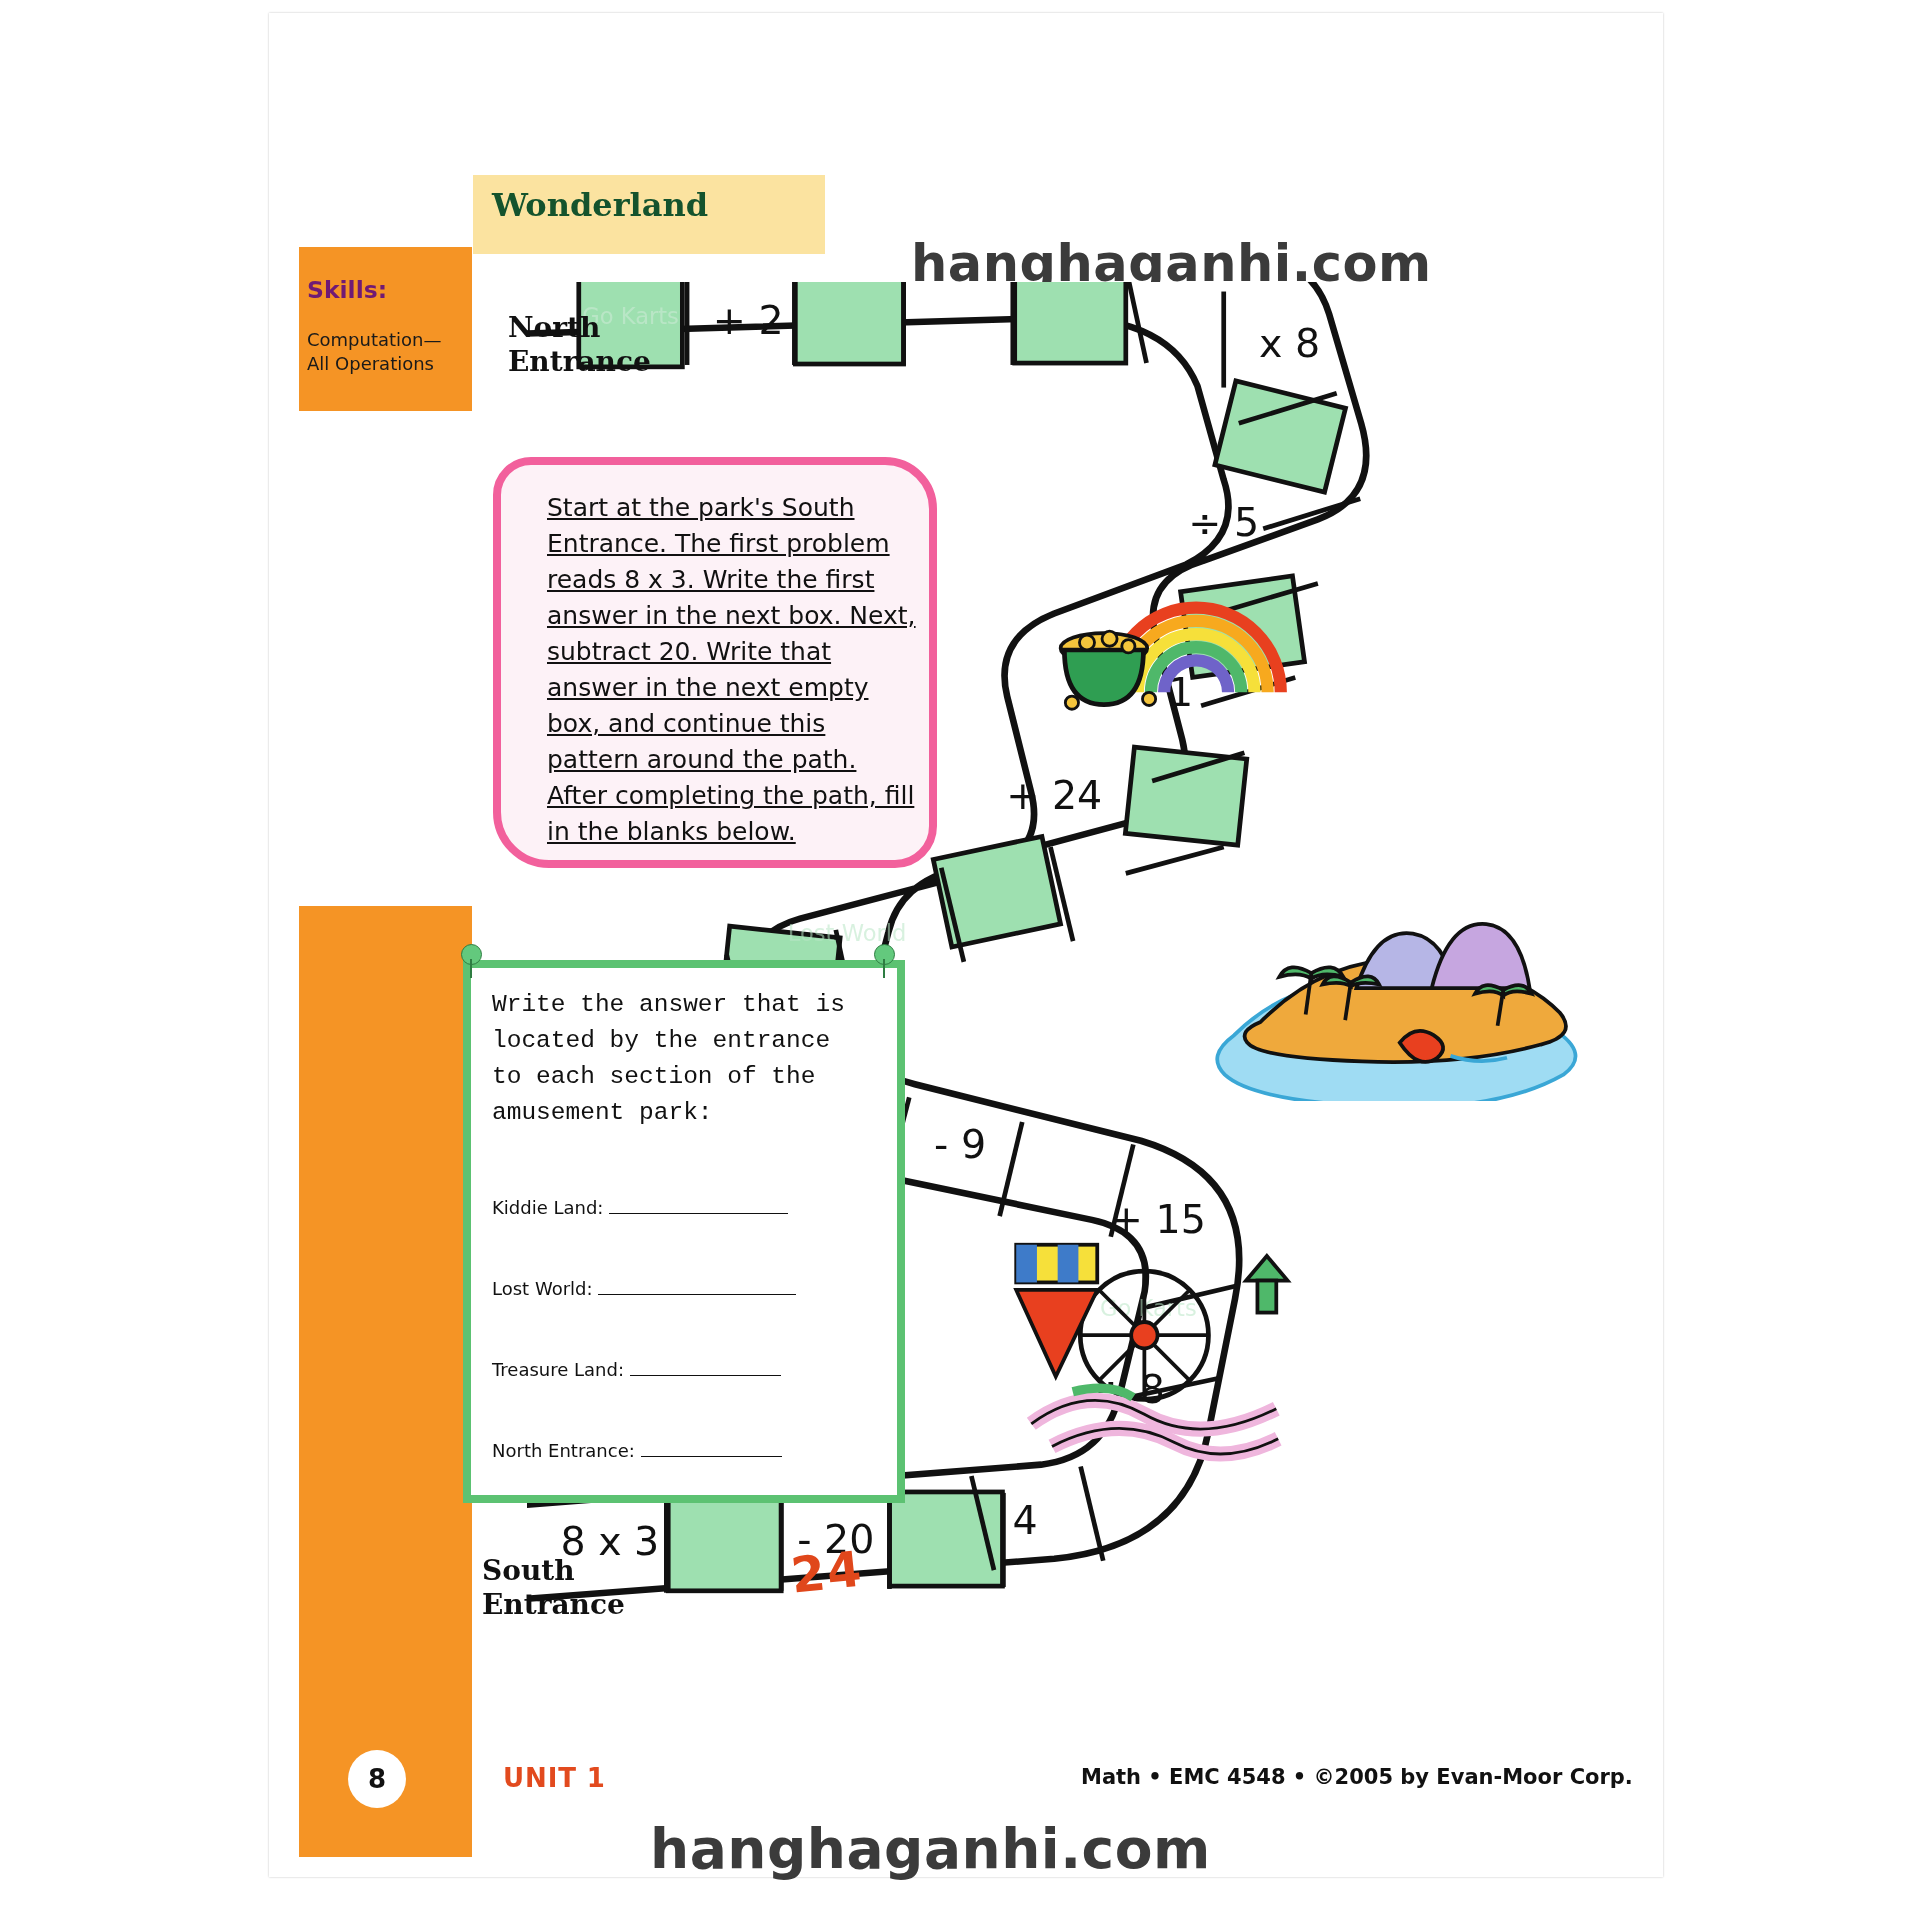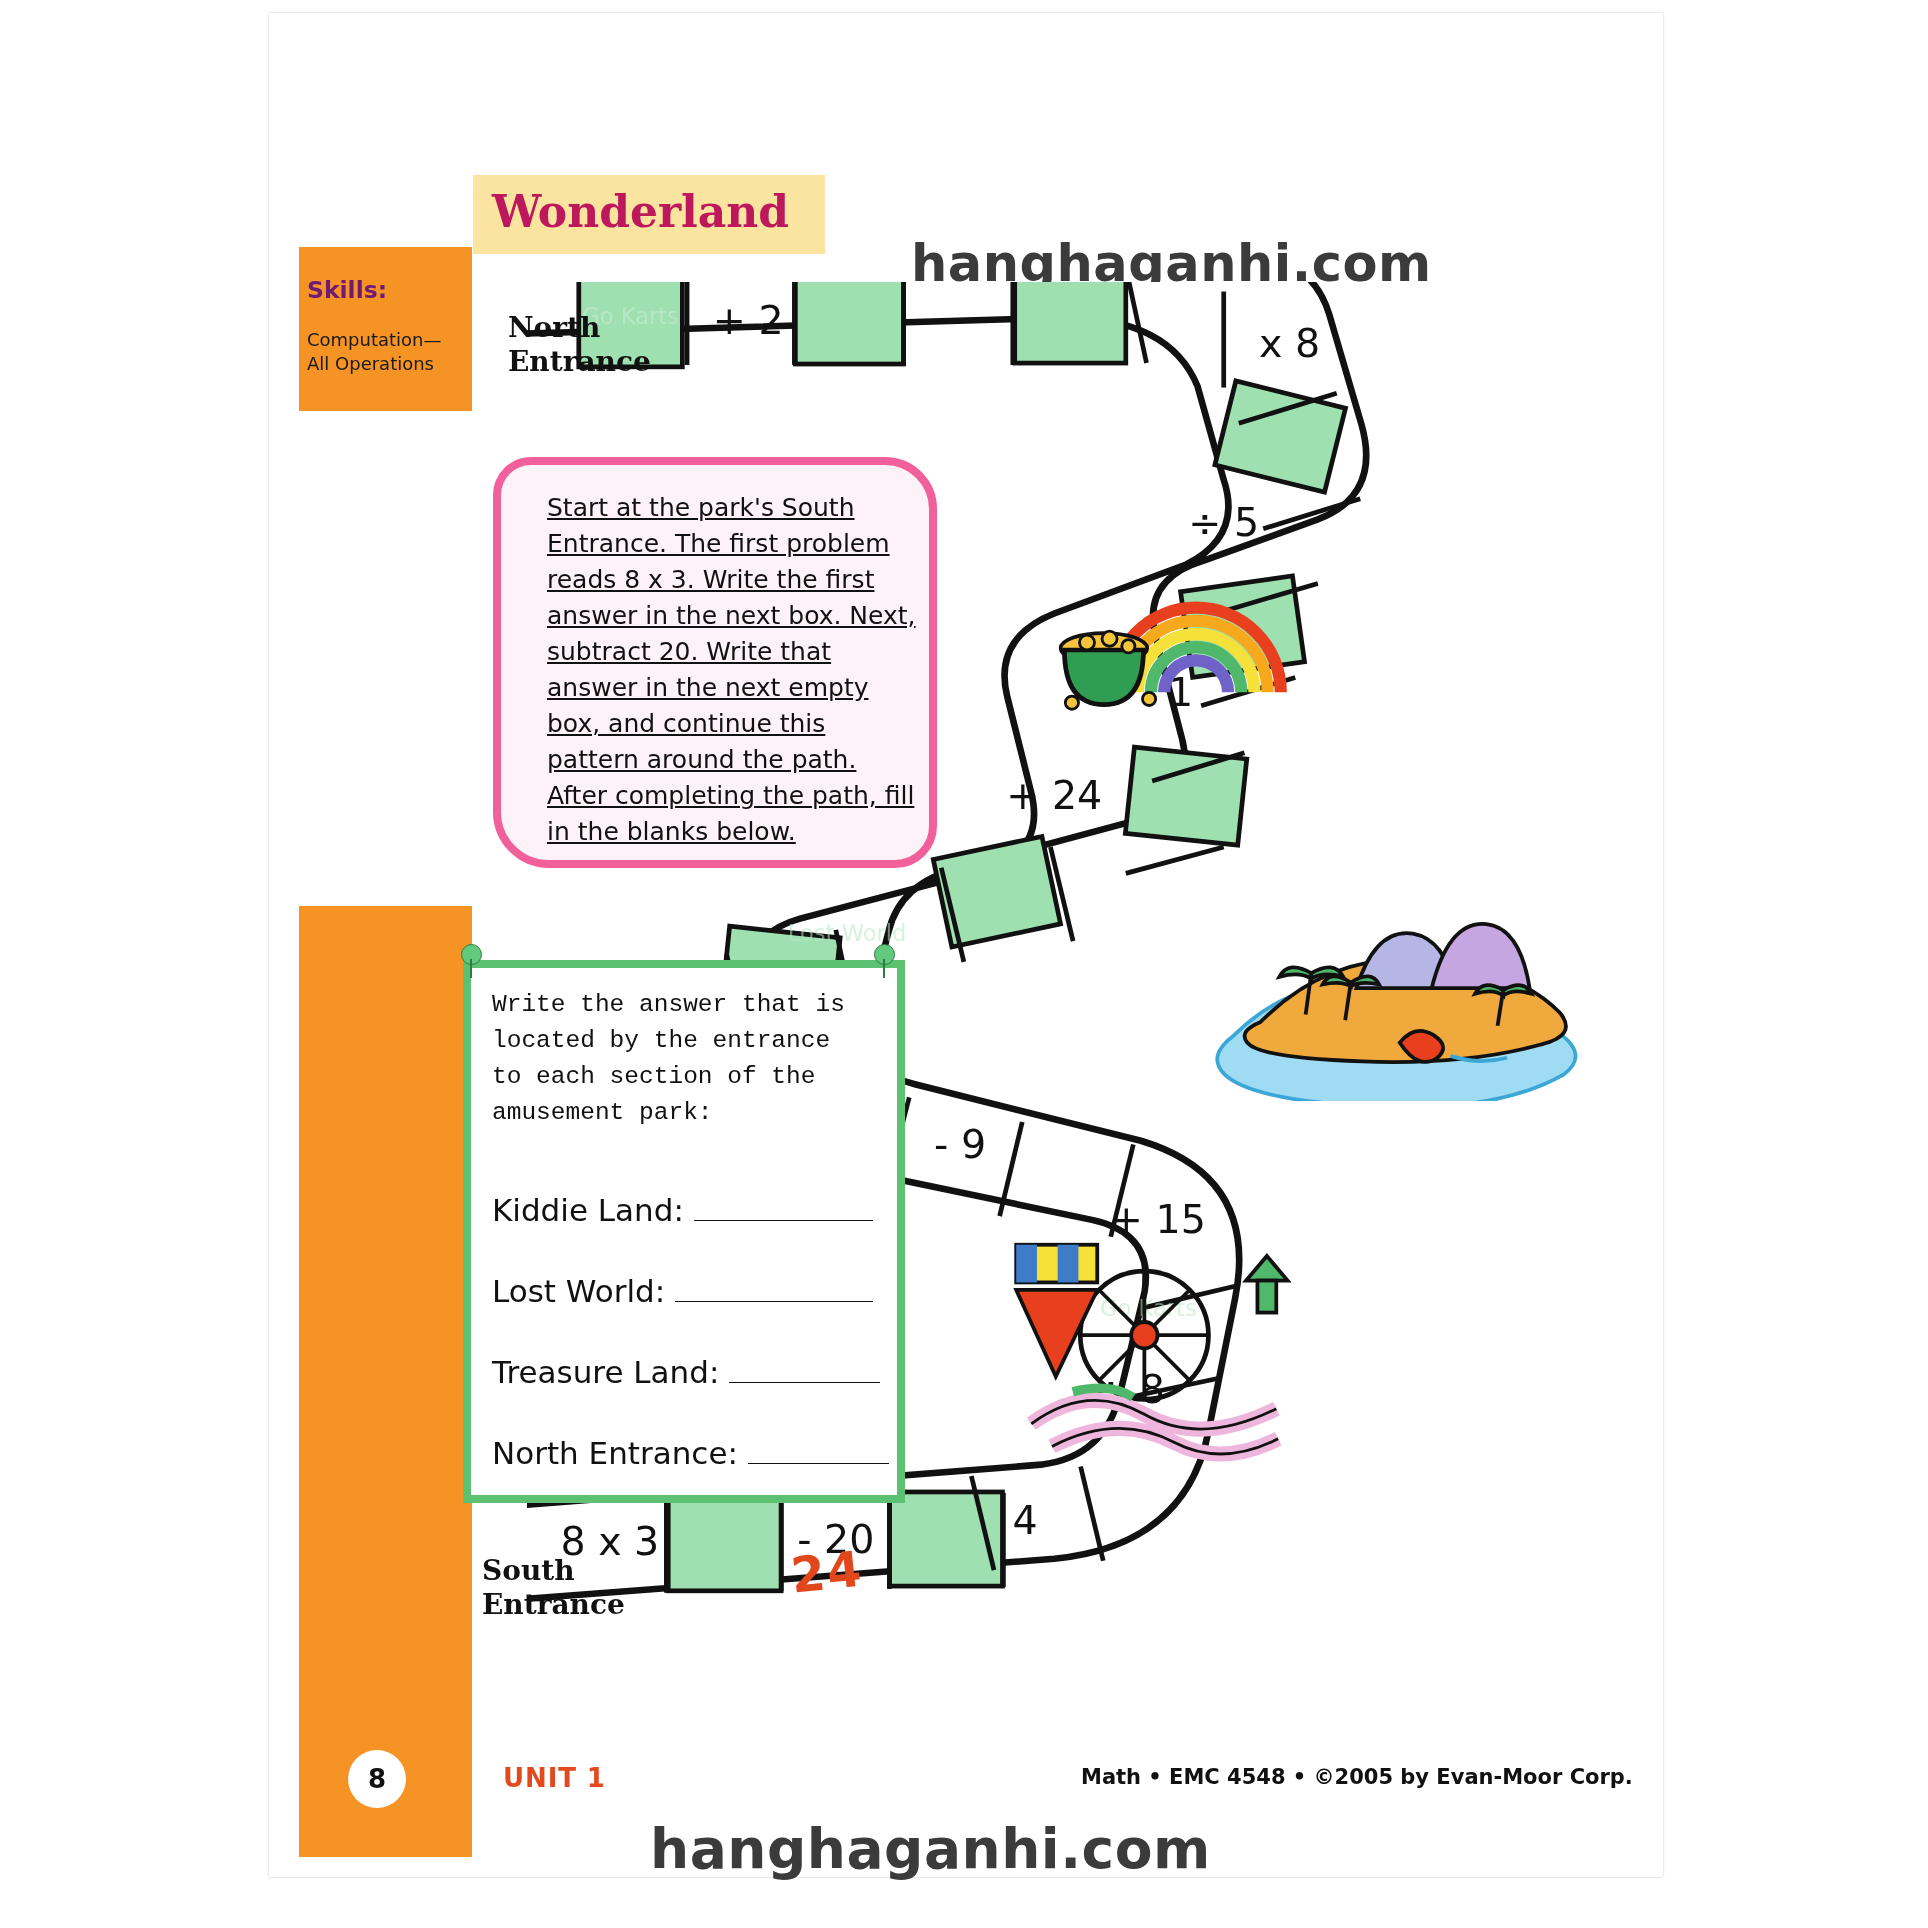--- a/index.html
+++ b/index.html
@@ -130,24 +130,24 @@
     left: 473px;
     top: 175px;
     width: 352px;
     height: 79px;
     background: #fbe3a0;
   }
   #banner-title {
     position: absolute;
     left: 492px;
     top: 186px;
-    color: #be185d;
+    color: #14532d;
     font-family: "DejaVu Serif", serif;
     font-weight: bold;
-    font-size: 44px;
+    font-size: 32px;
     letter-spacing: 0px;
   }
 
   
   .entrance-label {
     position: absolute;
     font-family: "DejaVu Serif", serif;
     font-weight: bold;
     font-size: 28px;
     color: #111111;
@@ -197,21 +197,21 @@
     font-family: Liberation Mono, monospace;
     font-size: 24.5px;
     line-height: 36px;
     color: #111111;
   }
   .answer-line {
     position: absolute;
     left: 492px;
     width: 377px;
     font-family: "DejaVu Sans", sans-serif;
-    font-size: 31px;
+    font-size: 18px;
     color: #111111;
     white-space: nowrap;
   }
   .answer-line .rule {
     display: inline-block;
     border-bottom: 1.9px solid #111111;
     height: 21px;
     vertical-align: baseline;
   }
   #ans-0 { top: 1192px; }

